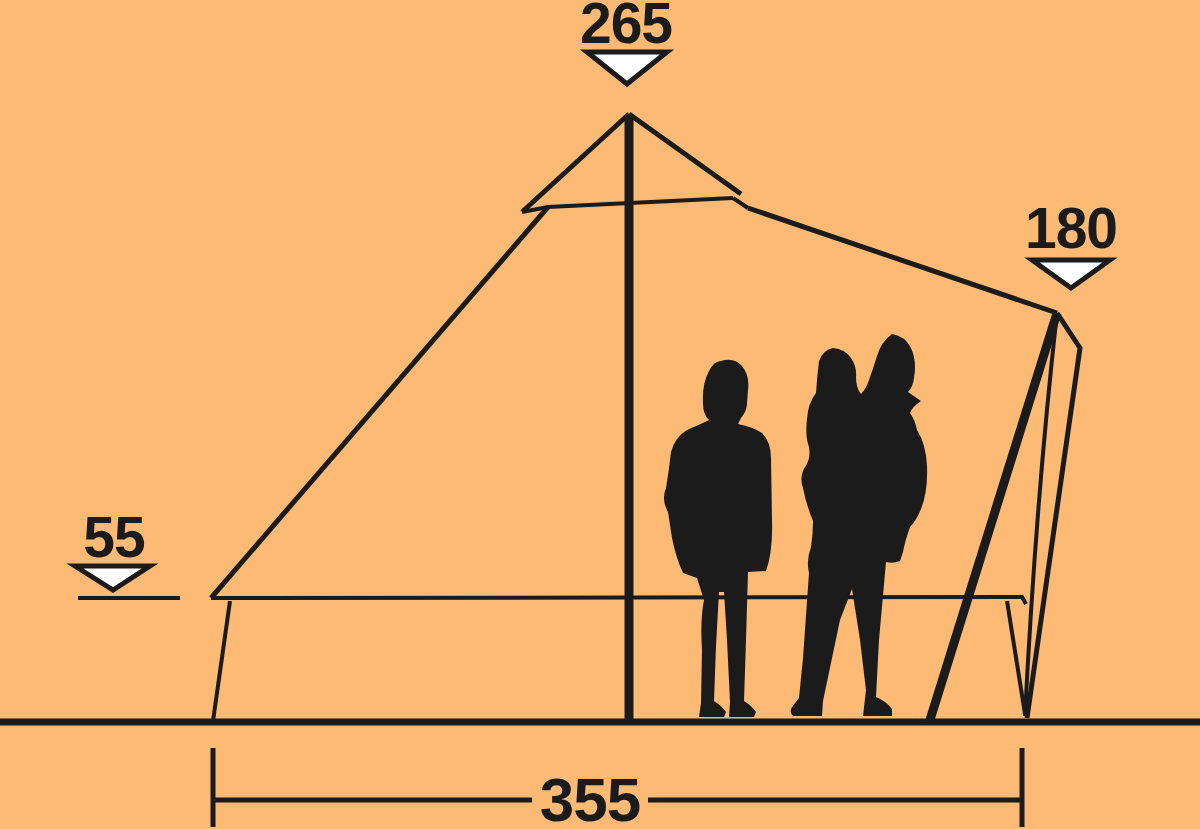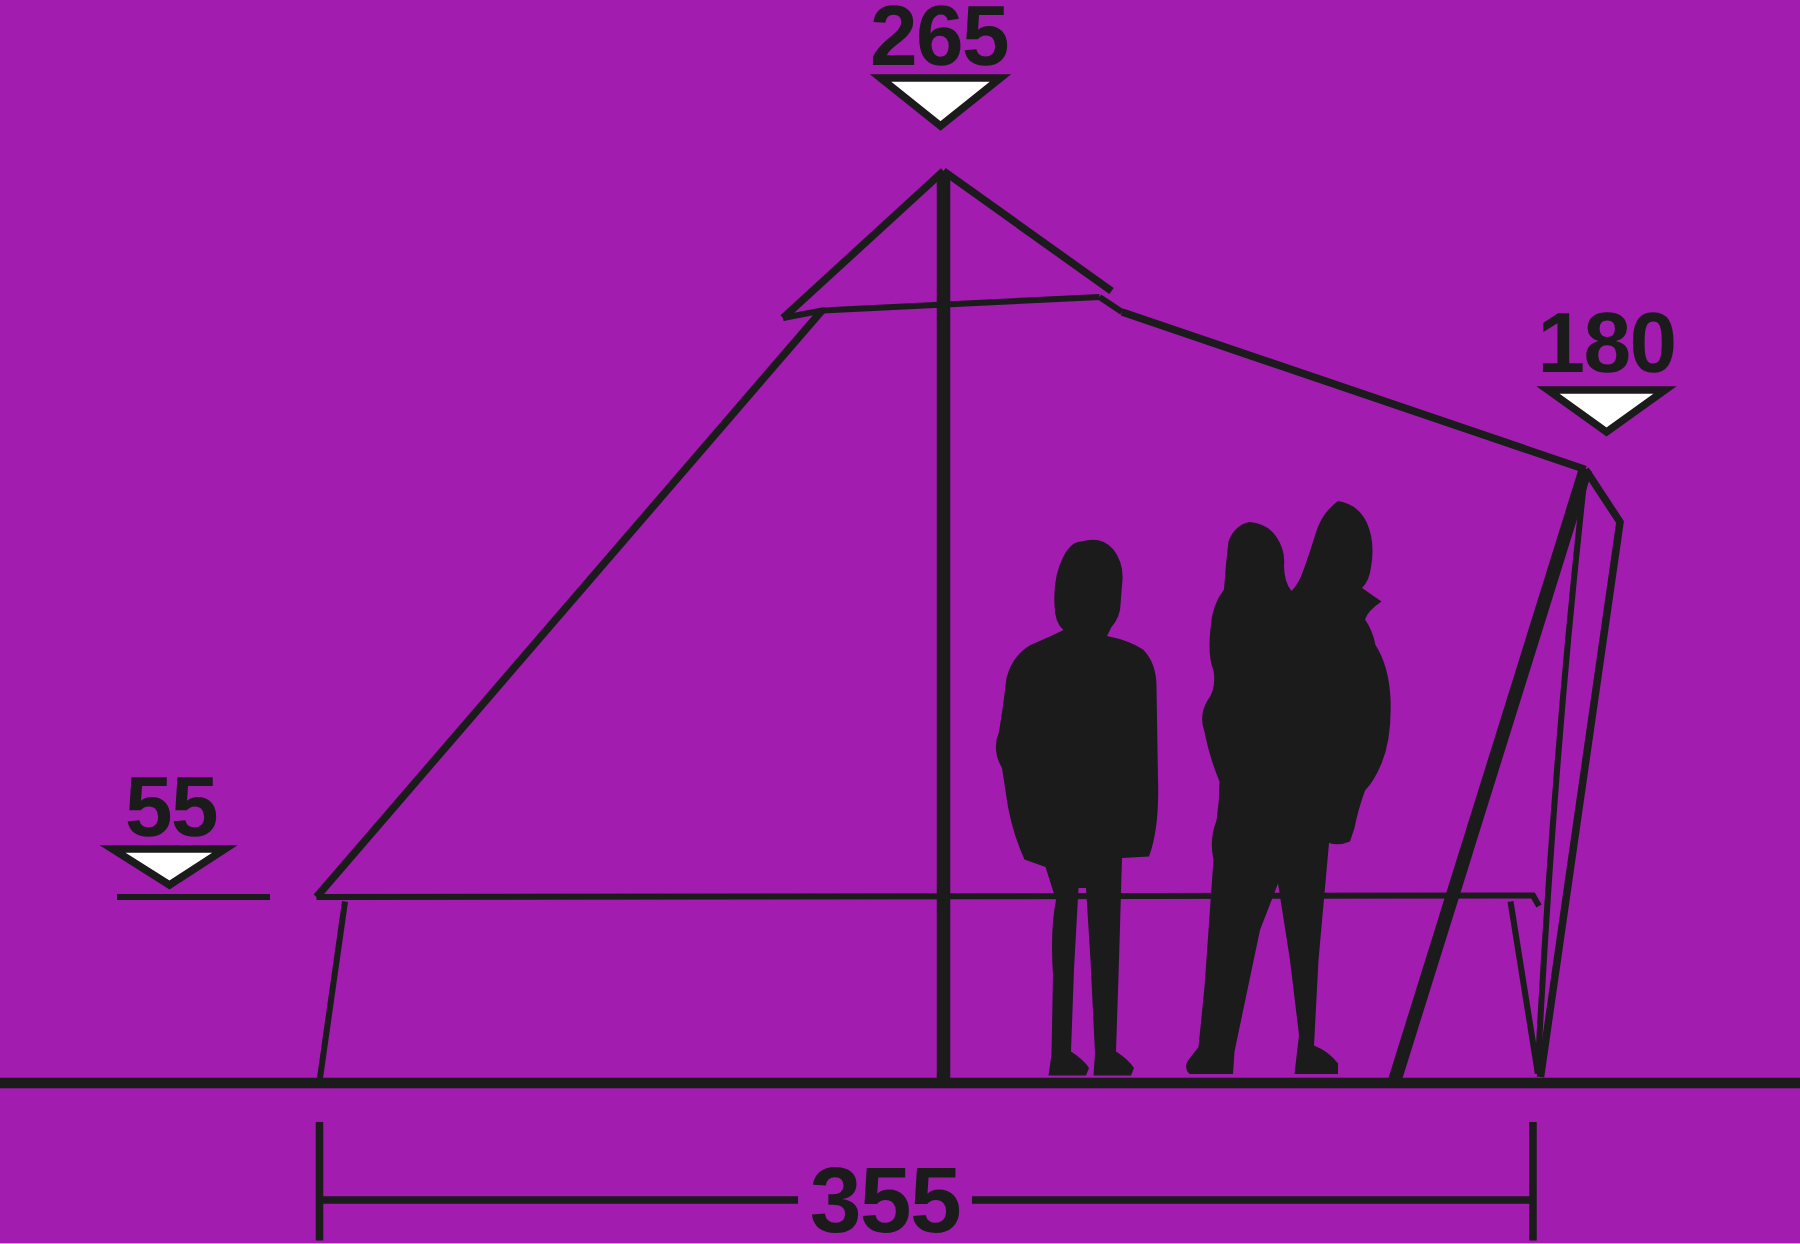--- a/index.html
+++ b/index.html
@@ -1,20 +1,20 @@
 <!DOCTYPE html>
 <html><head>
 <meta charset="utf-8">
 <style>
   html, body { margin: 0; padding: 0; background: #ffffff; }
   .stage {
     width: 1200px;
     height: 829px;
     position: relative;
-    background: #a21caf;
+    background: #fdba74;
     overflow: hidden;
     font-family: "Liberation Sans", "DejaVu Sans", sans-serif;
   }
   svg { display: block; }
   .dim-label {
     font-family: "Liberation Sans", "DejaVu Sans", sans-serif;
     font-weight: bold;
     letter-spacing: -1px;
   }
   .size-a { font-size: 57px; }

